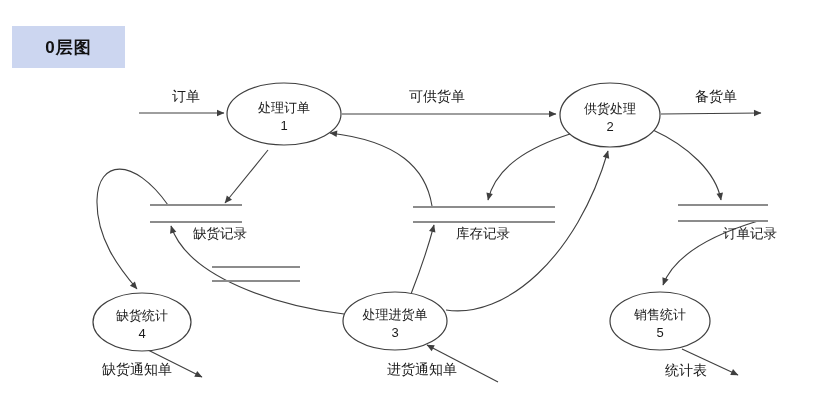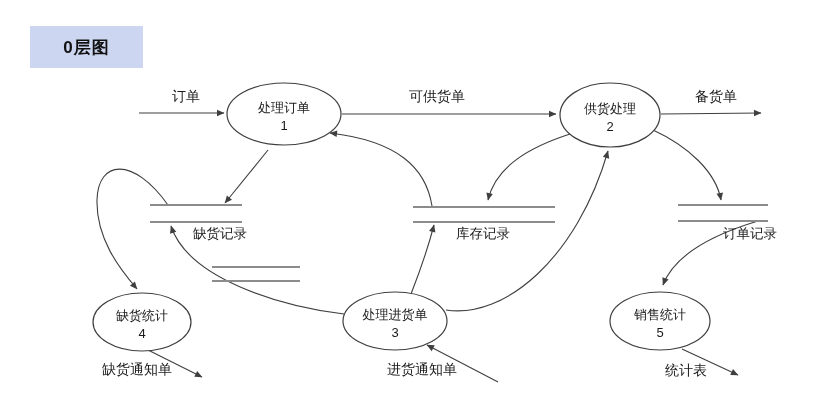--- a/index.html
+++ b/index.html
@@ -10,21 +10,21 @@
   }
   #stage {
     position: relative;
     width: 826px;
     height: 416px;
     background: #ffffff;
     overflow: hidden;
   }
   #title-box {
     position: absolute;
-    left: 30px;
+    left: 12px;
     top: 26px;
     width: 113px;
     height: 42px;
     background: #ccd6f0;
     display: flex;
     align-items: center;
     justify-content: center;
     font-size: 17px;
     font-weight: bold;
     color: #111111;

